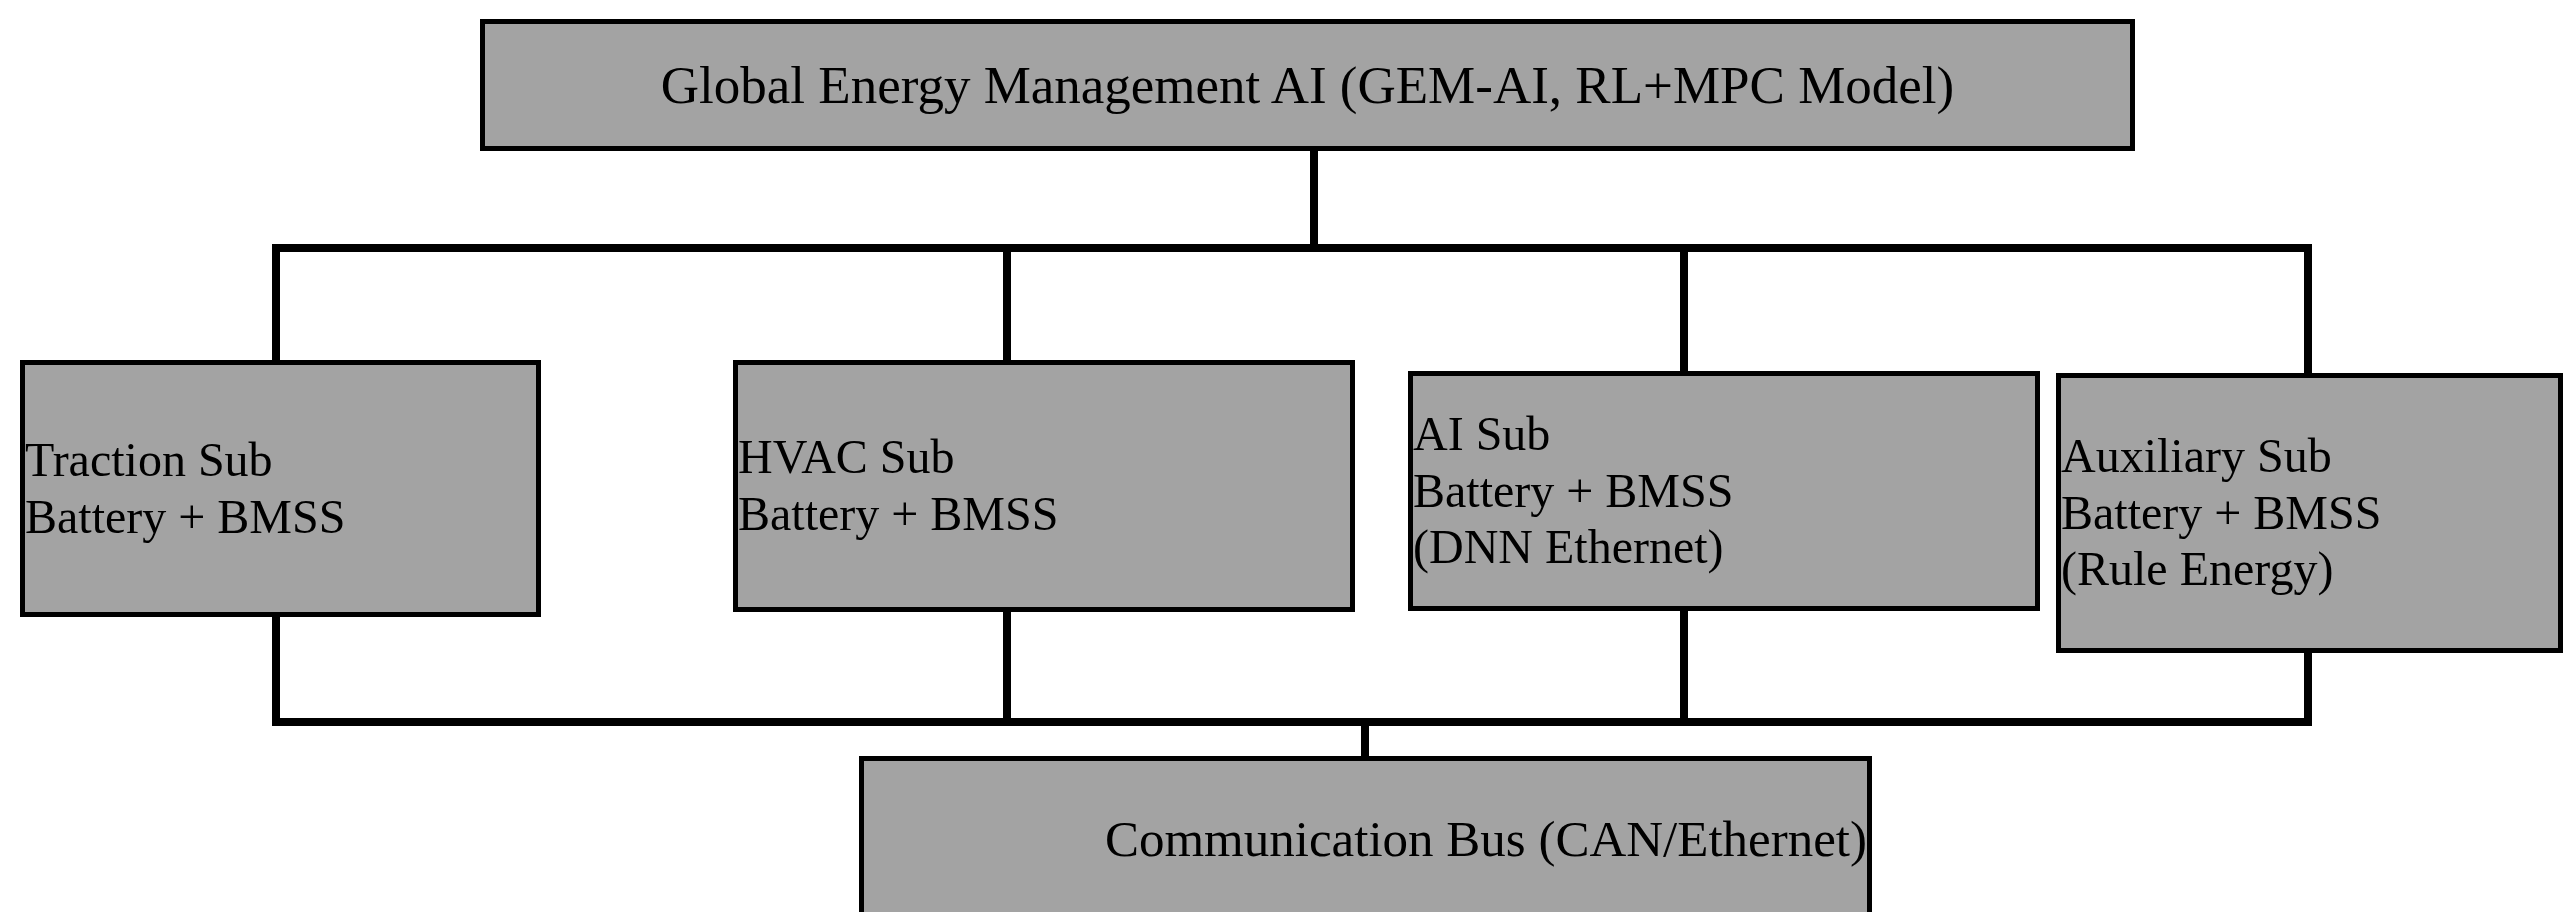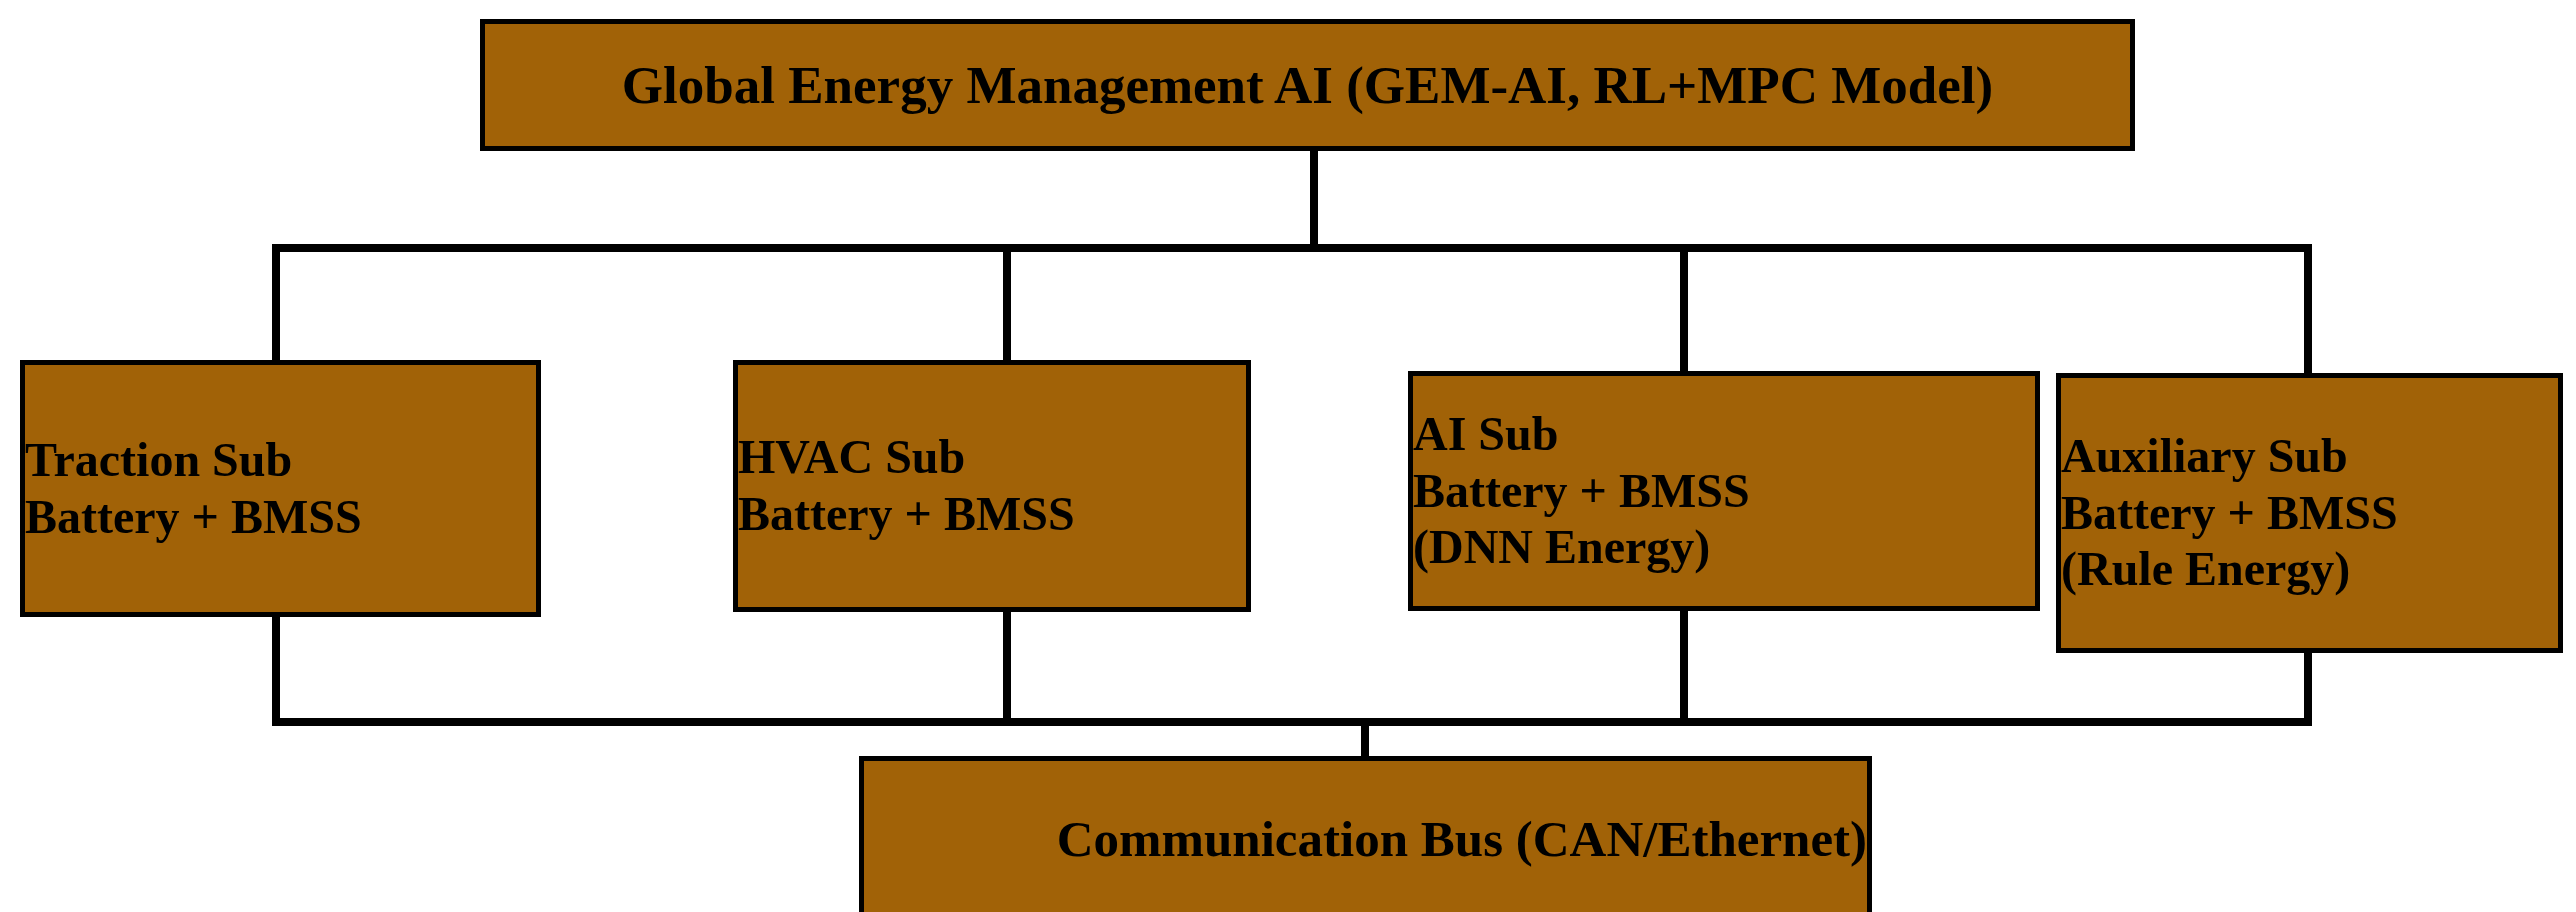--- a/index.html
+++ b/index.html
@@ -12,27 +12,26 @@
     position: relative;
     width: 2576px;
     height: 912px;
     background: #ffffff;
     overflow: hidden;
     font-family: "Liberation Serif", "DejaVu Serif", serif;
   }
   .node {
     position: absolute;
     box-sizing: border-box;
-    background: #a16207;
+    background: #a3a3a3;
     border: 5.4px solid #000000;
     display: flex;
     flex-direction: column;
     justify-content: center;
     z-index: 5;
-    font-weight: bold;
   }
   .node .line {
     color: #000000;
     white-space: pre;
     line-height: 1.18;
   }
   
   #node-root {
     left: 480px;
     top: 19.3px;
@@ -48,21 +47,21 @@
   
   .subnode {
     align-items: flex-start;
     padding-right: 10.8px;
   }
   .subnode .line {
     font-size: 48px;
     text-align: left;
   }
   #node-traction  { left: 20px;   top: 360px; width: 521px; height: 257px; }
-  #node-hvac      { left: 733px;  top: 360px; width: 518px; height: 252px; }
+  #node-hvac      { left: 733px;  top: 360px; width: 622px; height: 252px; }
   #node-ai        { left: 1408px; top: 371px; width: 632px; height: 240px; }
   #node-auxiliary { left: 2056px; top: 373px; width: 507px; height: 280px; }
   
   #node-commbus {
     left: 859px;
     top: 756px;
     width: 1013px;
     height: 166px;
     align-items: flex-end;
     justify-content: center;
@@ -113,21 +112,21 @@
   </div>
 
   <div class="node subnode" id="node-hvac">
     <span class="line">HVAC Sub</span>
     <span class="line">Battery + BMSS</span>
   </div>
 
   <div class="node subnode" id="node-ai">
     <span class="line">AI Sub</span>
     <span class="line">Battery + BMSS</span>
-    <span class="line">(DNN Energy)</span>
+    <span class="line">(DNN Ethernet)</span>
   </div>
 
   <div class="node subnode" id="node-auxiliary">
     <span class="line">Auxiliary Sub</span>
     <span class="line">Battery + BMSS</span>
     <span class="line">(Rule Energy)</span>
   </div>
 
   <div class="node" id="node-commbus">
     <span class="line">Communication Bus (CAN/Ethernet)</span>

